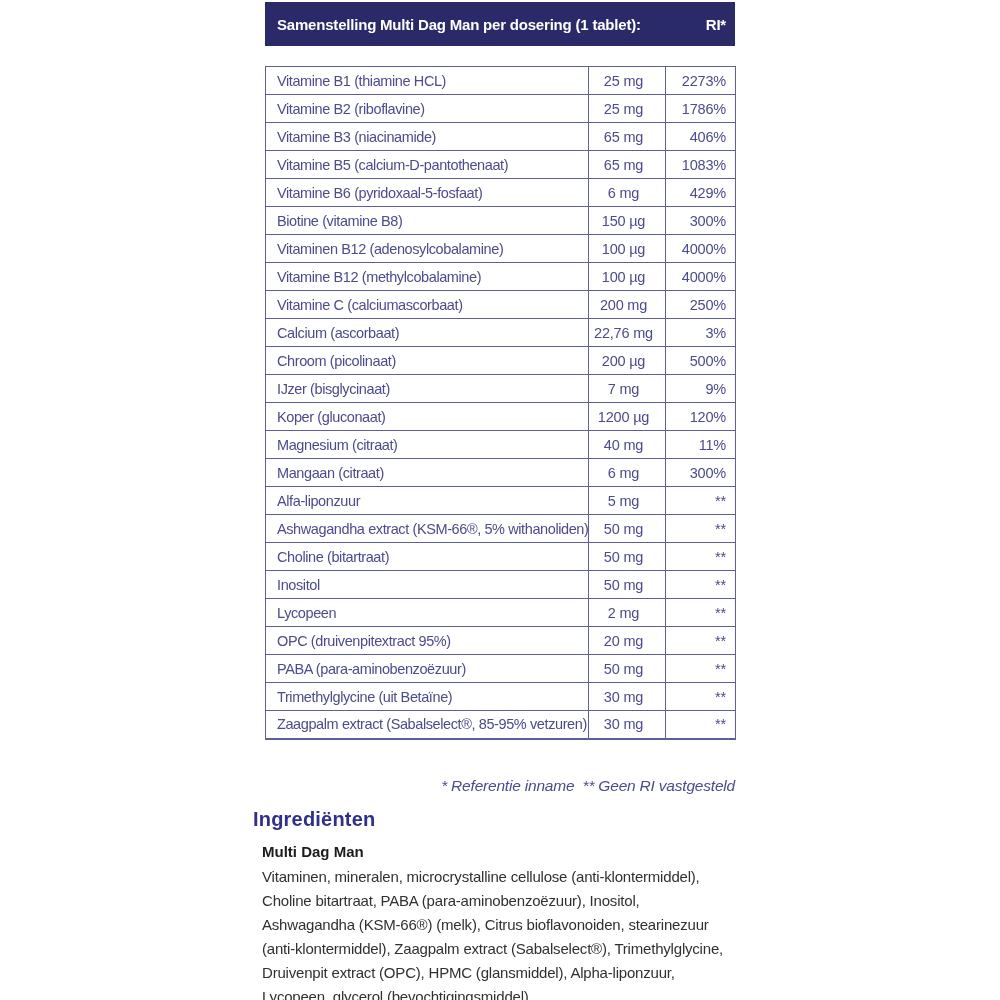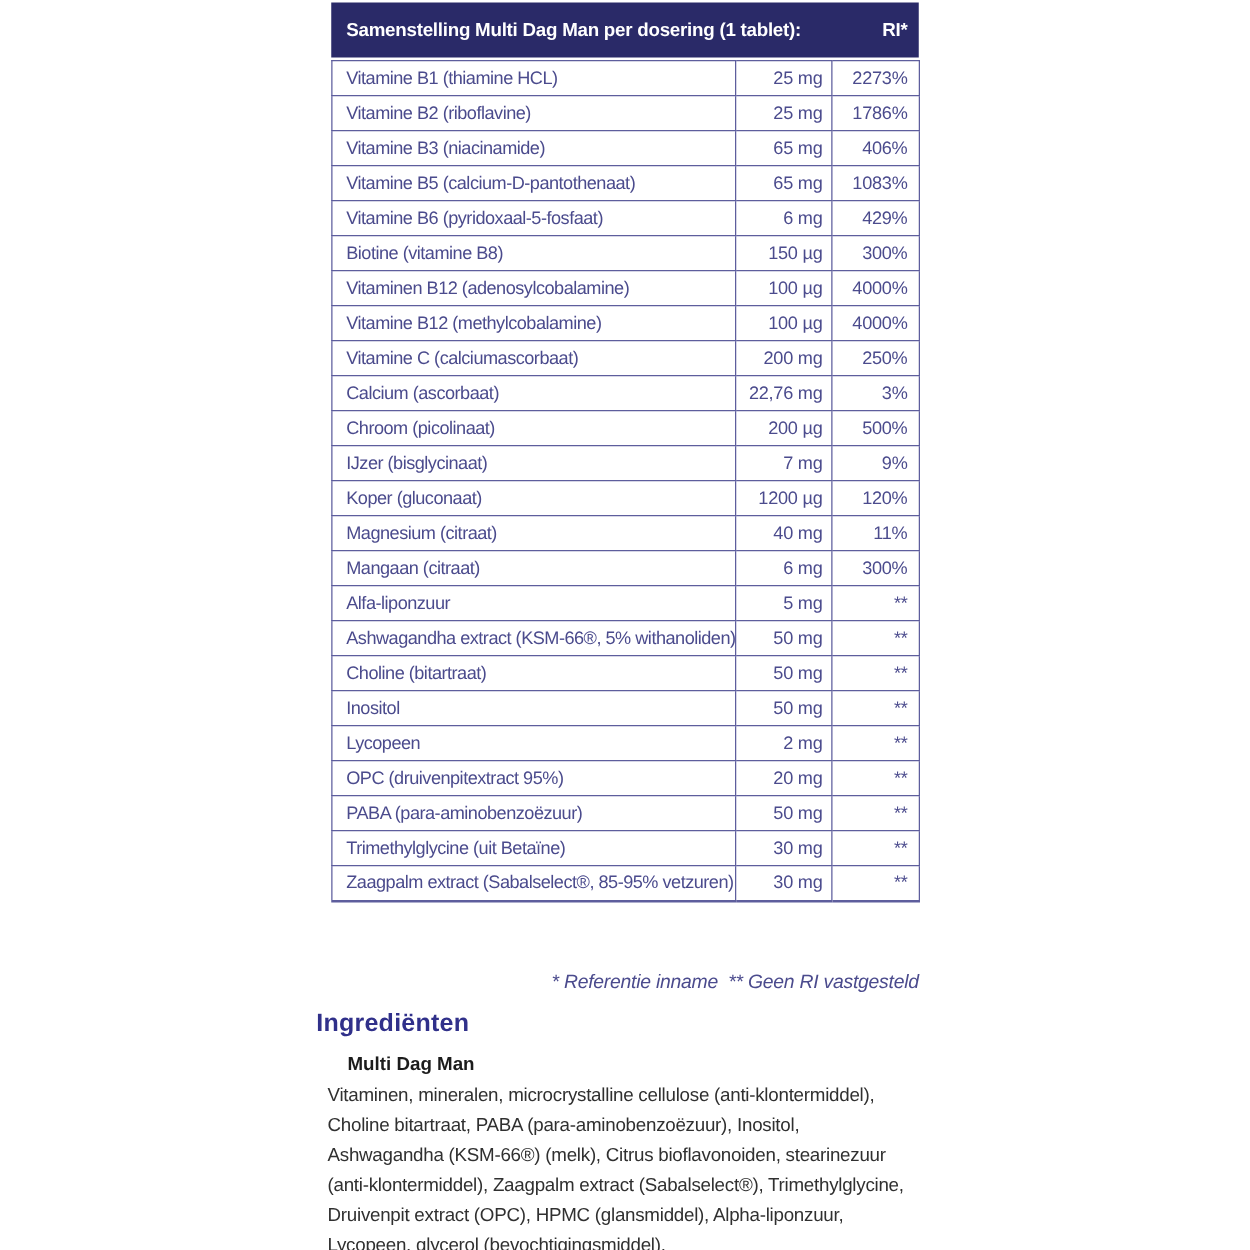--- a/index.html
+++ b/index.html
@@ -38,42 +38,42 @@
     color: var(--white);
     font-weight: bold;
     font-size: 15px;
     letter-spacing: -0.2px;
     padding: 0 9px 0 12px;
   }
   table.facts {
     width: 100%;
     border-collapse: collapse;
     table-layout: fixed;
-    margin-top: 2px;
+    margin-top: 20px;
   }
   table.facts col.c-name   { width: 323px; }
   table.facts col.c-amount { width: 77px; }
   table.facts col.c-ri     { width: 70px; }
   table.facts td {
     height: 28px;
     border: 1px solid var(--border);
     color: var(--table-ink);
     font-size: 14.5px;
     vertical-align: middle;
     overflow: visible;
   }
   table.facts tr:last-child td { border-bottom-width: 2px; }
   td.td-name {
     text-align: left;
     padding-left: 11px;
     letter-spacing: -0.4px;
     white-space: nowrap;
   }
   td.td-amount {
-    text-align: right;
+    text-align: center;
     padding-right: 7px;
     white-space: nowrap;
     letter-spacing: -0.2px;
   }
   td.td-ri {
     text-align: right;
     padding-right: 9px;
     white-space: nowrap;
     letter-spacing: -0.2px;
   }
@@ -95,21 +95,21 @@
     position: absolute;
     left: 253px;
     top: 808px;
     color: var(--heading);
     font-size: 20px;
     font-weight: bold;
     letter-spacing: 0.2px;
   }
   .ingredients-product {
     position: absolute;
-    left: 278px;
+    left: 262px;
     top: 843px;
     color: var(--brand-text);
     font-size: 15px;
     font-weight: bold;
   }
   .ingredients-text {
     position: absolute;
     left: 262px;
     top: 865px;
     width: 560px;

